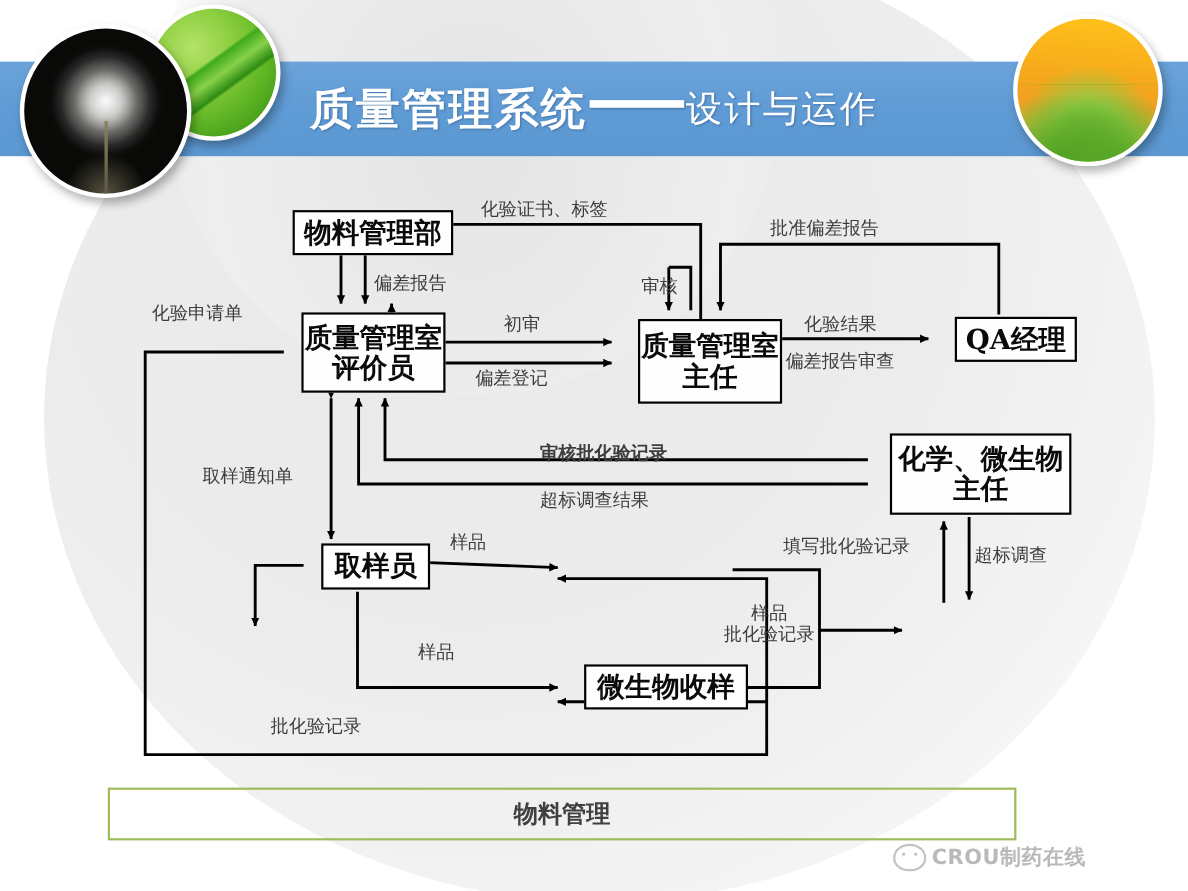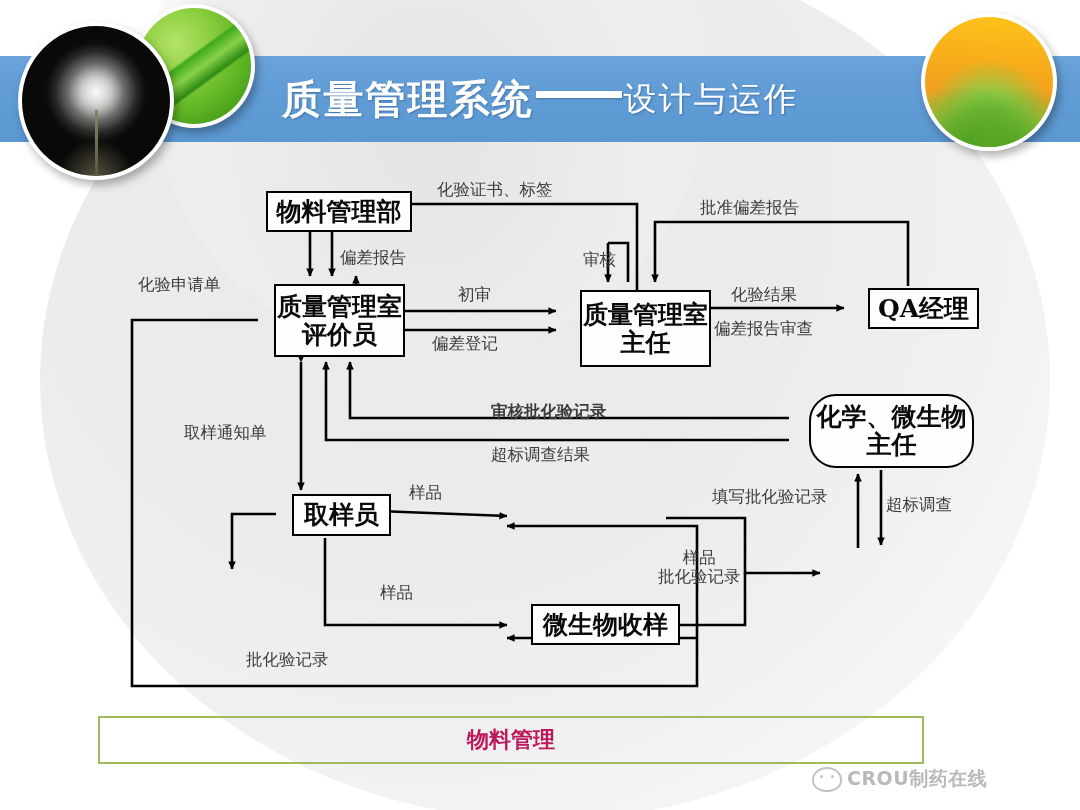--- a/index.html
+++ b/index.html
@@ -86,21 +86,21 @@
     font-family:"DejaVu Serif","Liberation Serif",serif;
     font-size:16.5px;line-height:1.18;
   }
   .lbl.c{text-align:center;}
 
   
   .banner{
     position:absolute;left:98px;top:716px;width:822px;height:44px;
     border:2px solid #9fbc5c;background:transparent;
     display:flex;align-items:center;justify-content:center;
-    color:#be185d;font-weight:700;font-size:22px;
+    color:#404040;font-weight:700;font-size:22px;
     font-family:"DejaVu Serif","Liberation Serif",serif;
   }
   .watermark{
     position:absolute;left:812px;top:762px;width:258px;height:34px;
     display:flex;align-items:center;gap:5px;
     color:#b9b9b9;font-size:19px;font-weight:700;letter-spacing:.5px;
     font-family:"DejaVu Sans","Liberation Sans",sans-serif;
     white-space:nowrap;
   }
   .wm-face{
@@ -197,21 +197,21 @@
 
     <div class="node" style="left:564px;top:290px;width:131px;height:77px;font-size:25px;white-space:pre-line;">
       <span>质量管理室
 主任</span>
     </div>
 
     <div class="node" style="left:852px;top:288px;width:111px;height:41px;font-size:25px;">
       <span>QA经理</span>
     </div>
 
-    <div class="node" style="left:793px;top:394px;width:165px;height:74px;font-size:25px;white-space:pre-line;border-radius:27px;">
+    <div class="node" style="left:793px;top:394px;width:165px;height:74px;font-size:25px;white-space:pre-line;">
       <span>化学、微生物
 主任</span>
     </div>
 
     <div class="node" style="left:276px;top:494px;width:99px;height:42px;font-size:25px;">
       <span>取样员</span>
     </div>
 
 
 

